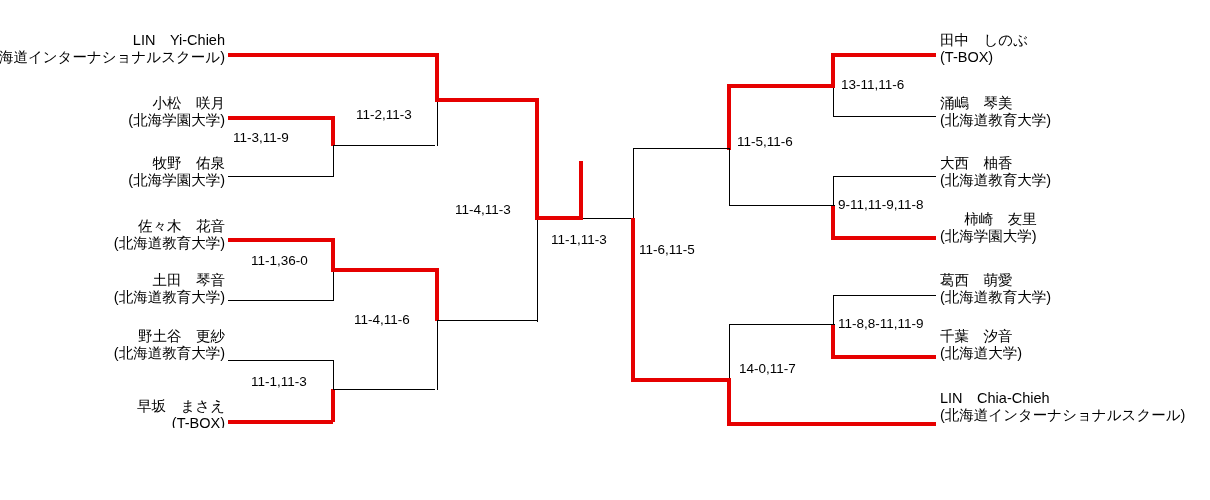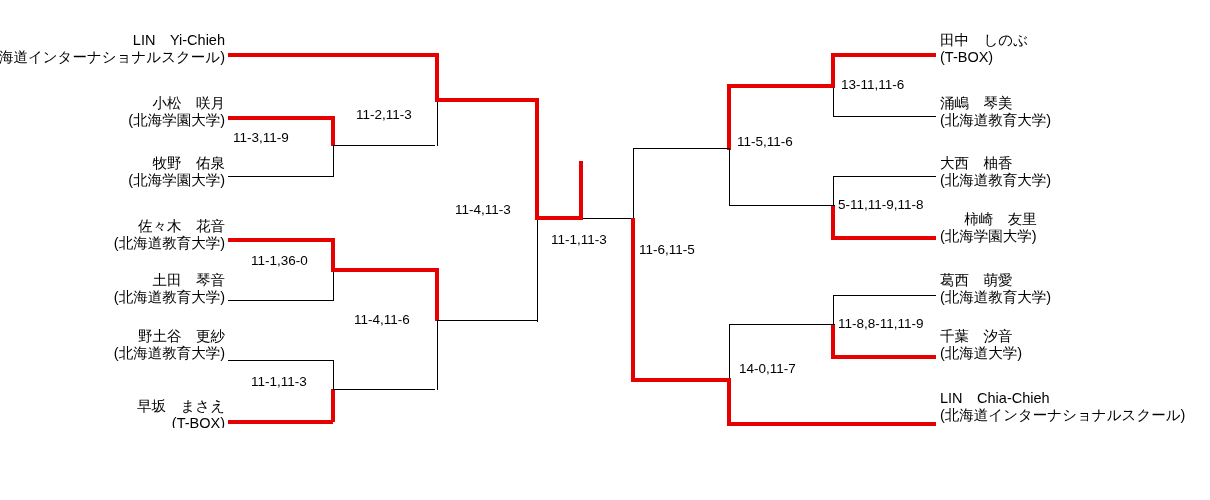--- a/index.html
+++ b/index.html
@@ -172,19 +172,19 @@
 
   <div class="v" style="left:729px;top:324px;height:56px;"></div>
   <div class="v win" style="left:727px;top:378px;height:46px;"></div>
 
   <div class="h win" style="left:631px;top:378px;width:98px;"></div>
 
   <div class="v" style="left:633px;top:148px;height:72px;"></div>
   <div class="v win" style="left:631px;top:218px;height:162px;"></div>
 
   <div class="score" style="left:841px;top:78px;">13-11,11-6</div>
-  <div class="score" style="left:838px;top:198px;">5-11,11-9,11-8</div>
+  <div class="score" style="left:838px;top:198px;">9-11,11-9,11-8</div>
   <div class="score" style="left:737px;top:135px;">11-5,11-6</div>
   <div class="score" style="left:838px;top:317px;">11-8,8-11,11-9</div>
   <div class="score" style="left:739px;top:362px;">14-0,11-7</div>
   <div class="score" style="left:639px;top:243px;">11-6,11-5</div>
 
 </div>
 
 </body></html>

